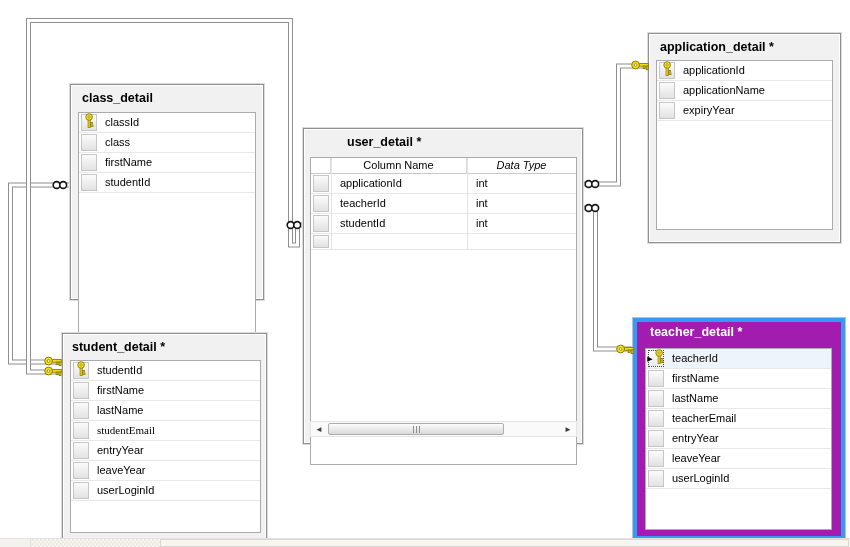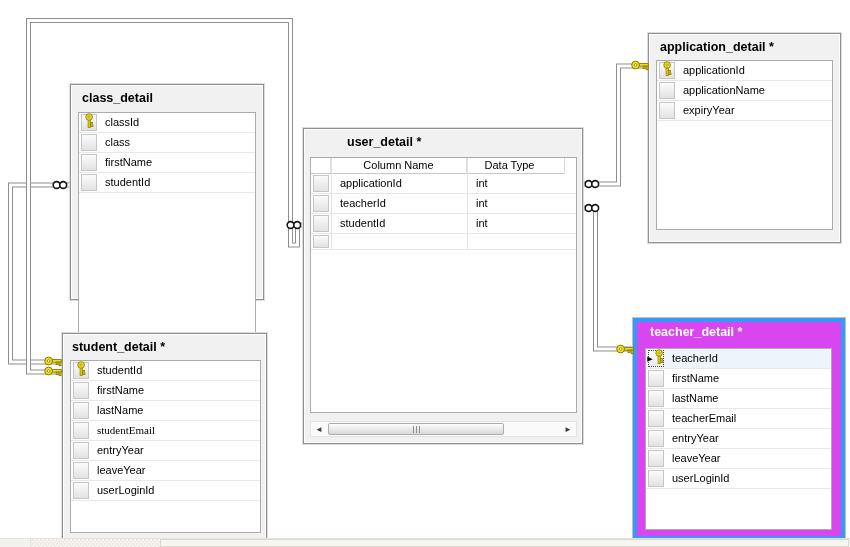--- a/index.html
+++ b/index.html
@@ -8,21 +8,21 @@
   #canvas{position:relative;width:850px;height:547px;background:#fff;overflow:hidden;}
 
   
   #wires{position:absolute;left:0;top:0;z-index:1;}
   .wire-outer{fill:none;stroke:#8E8E8E;stroke-width:5;}
   .wire-inner{fill:none;stroke:#FFFFFF;stroke-width:3;}
 
   
   .tbl{position:absolute;z-index:2;background:#F1F1F1;border:1px solid #909090;
        box-shadow:0 0 0 1px #DCDCDC, inset 0 0 0 1px #FFFFFF;box-sizing:border-box;}
-  .tbl.selected{border:4px solid #3599F6;background:#d946ef;box-shadow:0 0 0 1px #BFBFBF;}
+  .tbl.selected{border:4px solid #3599F6;background:#a21caf;box-shadow:0 0 0 1px #BFBFBF;}
   .tbl-title{position:absolute;font-weight:bold;font-size:12.5px;color:#000;white-space:nowrap;}
   .tbl.selected .tbl-title{color:#fff;}
   .inner{position:absolute;background:#fff;border:1px solid #ABABAB;box-sizing:border-box;overflow:hidden;}
 
   .frow{position:relative;box-sizing:border-box;border-bottom:1px solid #E8E8E8;}
   .frow.current{background:#EDF4FB;}
   .ind{position:absolute;left:2px;top:1px;width:16px;box-sizing:border-box;
        background:linear-gradient(#FBFBFB,#E2E2E2);border:1px solid #C6C6C6;
        display:flex;align-items:center;justify-content:center;}
   .ind.focus{border:1px dotted #444;background:linear-gradient(#FDFDFD,#EAEAEA);}
@@ -106,24 +106,24 @@
             <div class="fname">firstName</div>
           </div>
           <div class="frow" style="height: 20px;">
             <div class="ind" style="height: 17px;"></div>
             <div class="fname">studentId</div>
           </div>
         </div>
       </div>
       <div class="tbl" style="left: 303px; top: 128px; width: 280px; height: 316px;">
         <div class="tbl-title" style="left: 9px; top: 6px; margin-left: 34px;">user_detail *</div>
-        <div class="inner" style="left: 6px; top: 28px; width: 267px; height: 256px;">
+        <div class="inner" style="left: 6px; top: 28px; width: 267px; height: 308px;">
           <div class="ghead-cell" style="left: 0px; width: 20px; height: 16px;"></div>
           <div class="ghead-cell" style="left: 20px; width: 136px; height: 16px;">Column Name</div>
-          <div class="ghead-cell" style="left: 144px; width: 110px; height: 16px;">Data Type</div>
+          <div class="ghead-cell" style="left: 156px; width: 110px; height: 16px; font-style: italic;">Data Type</div>
           <div class="frow" style="position: absolute; left: 0px; top: 16px; width: 100%; height: 20px;">
             <div class="ind" style="height: 17px;"></div>
             <div class="gcell" style="left: 29px; width: 127px;">applicationId</div>
             <div class="gcell" style="left: 165px; width: 101px;">int</div>
           </div>
           <div class="frow" style="position: absolute; left: 0px; top: 36px; width: 100%; height: 20px;">
             <div class="ind" style="height: 17px;"></div>
             <div class="gcell" style="left: 29px; width: 127px;">teacherId</div>
             <div class="gcell" style="left: 165px; width: 101px;">int</div>
           </div>

